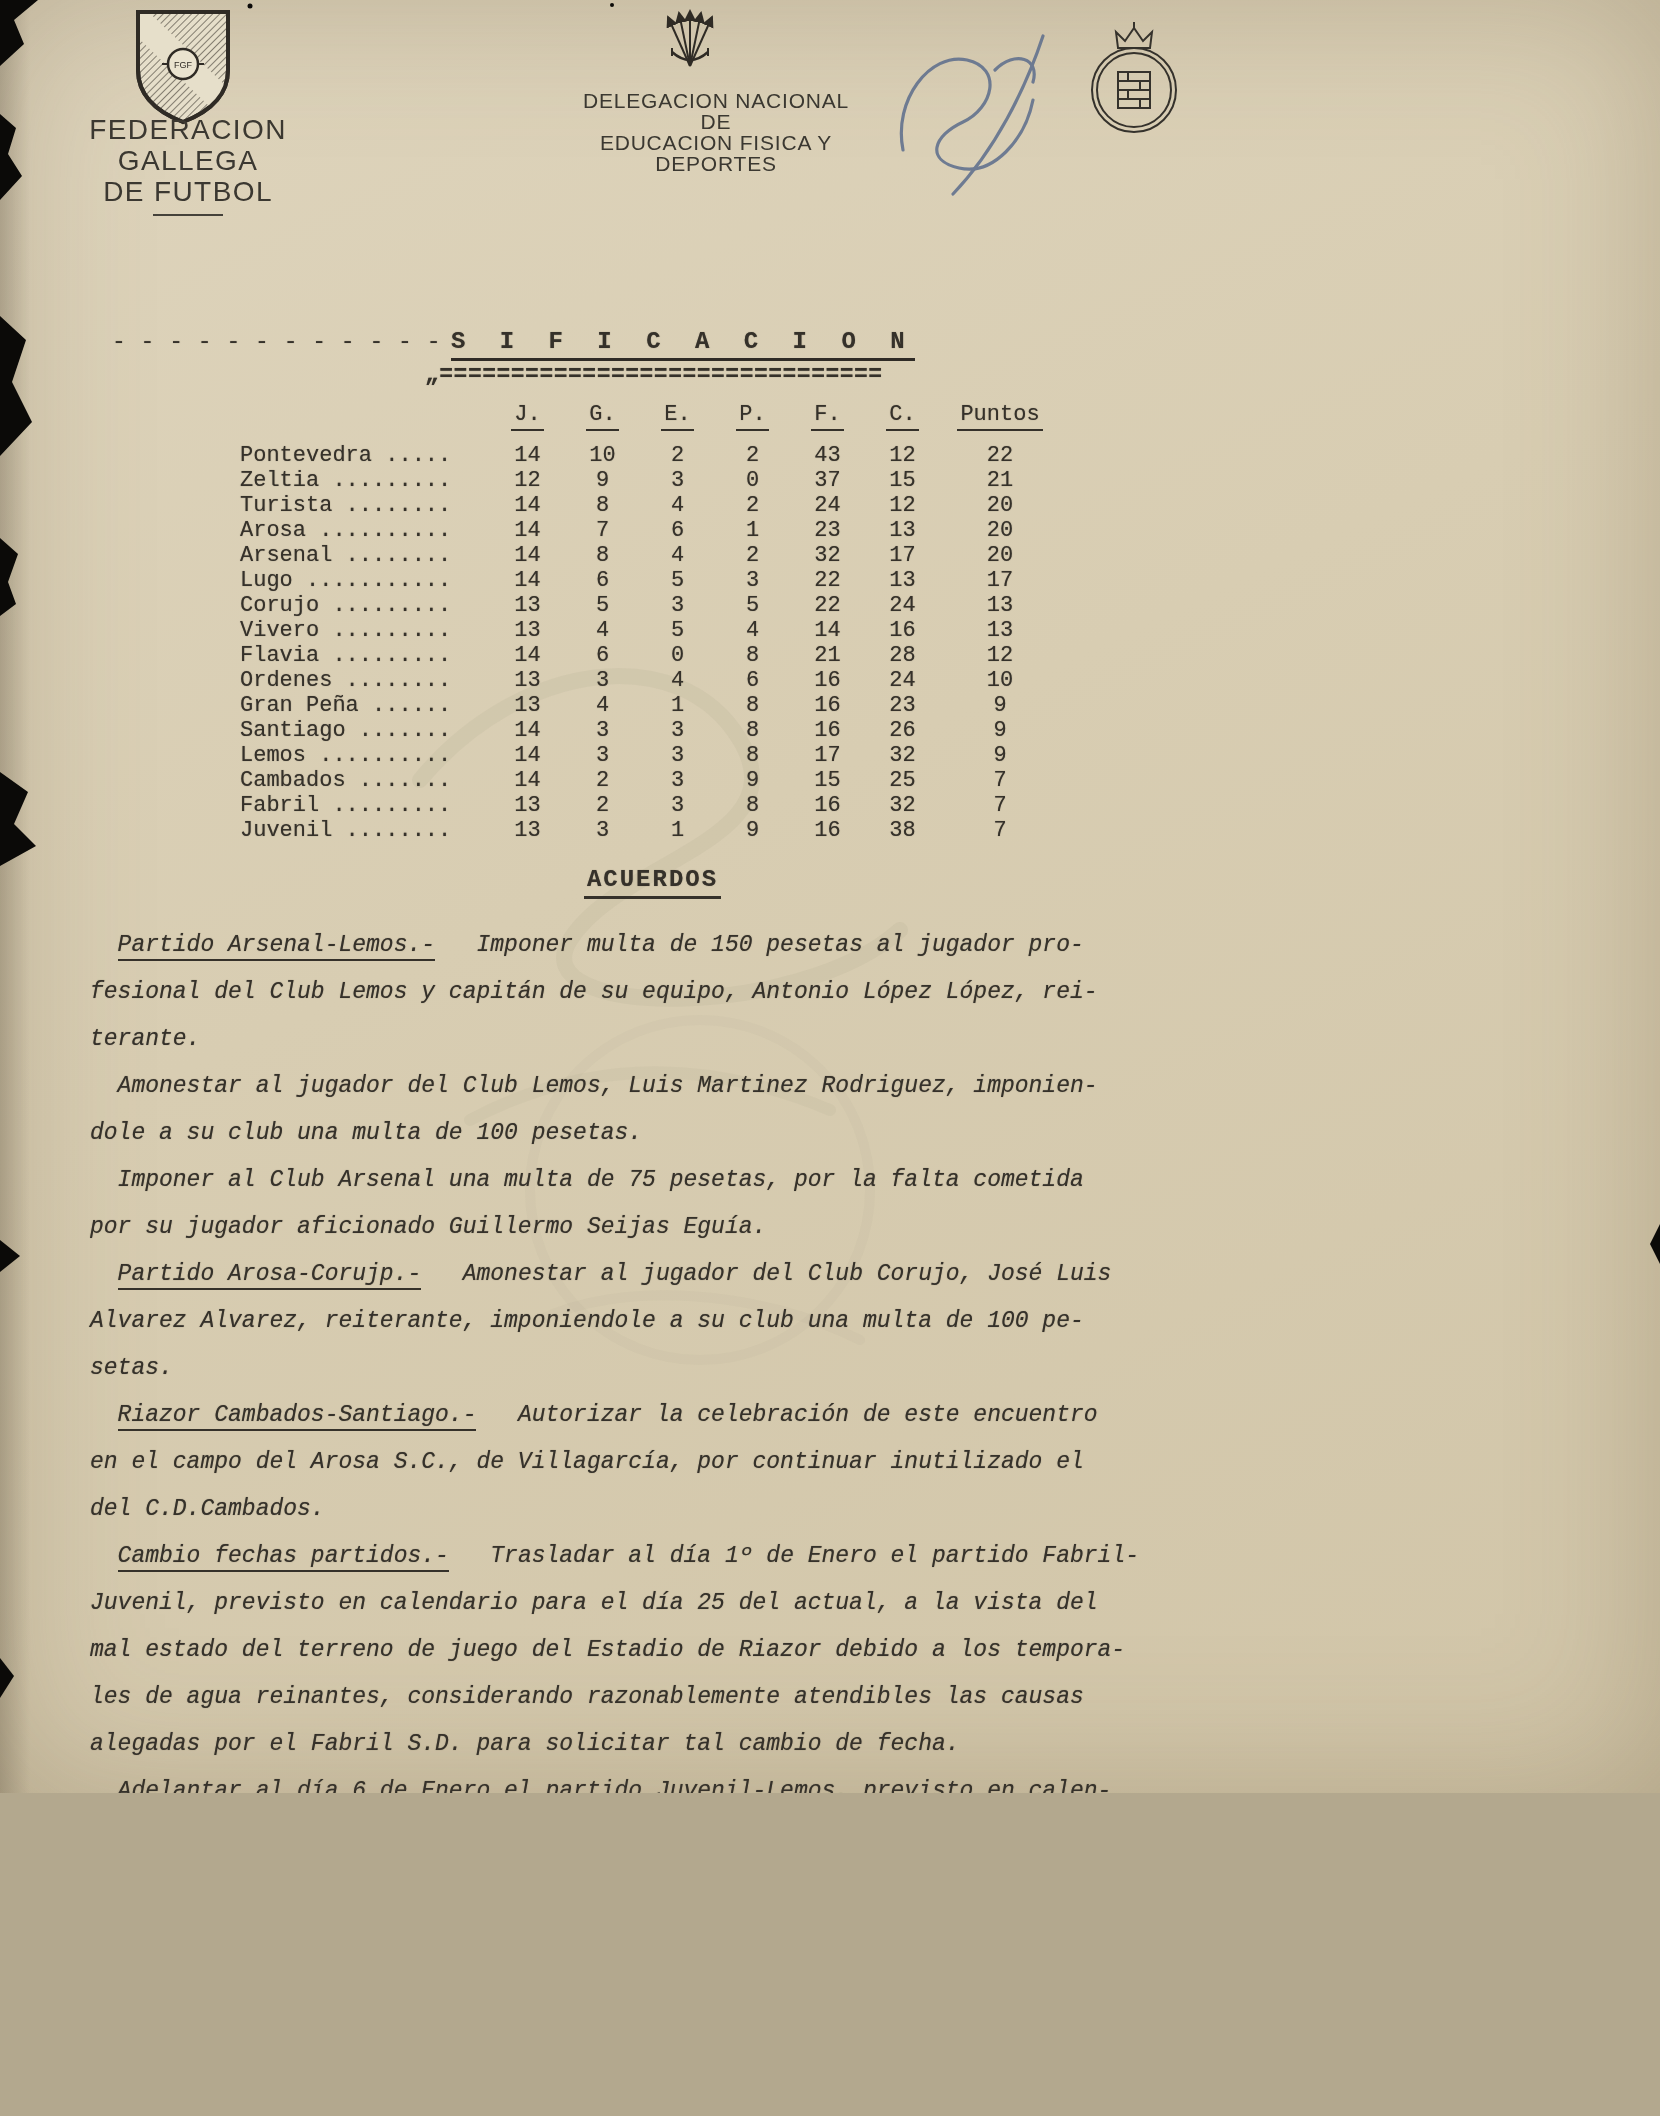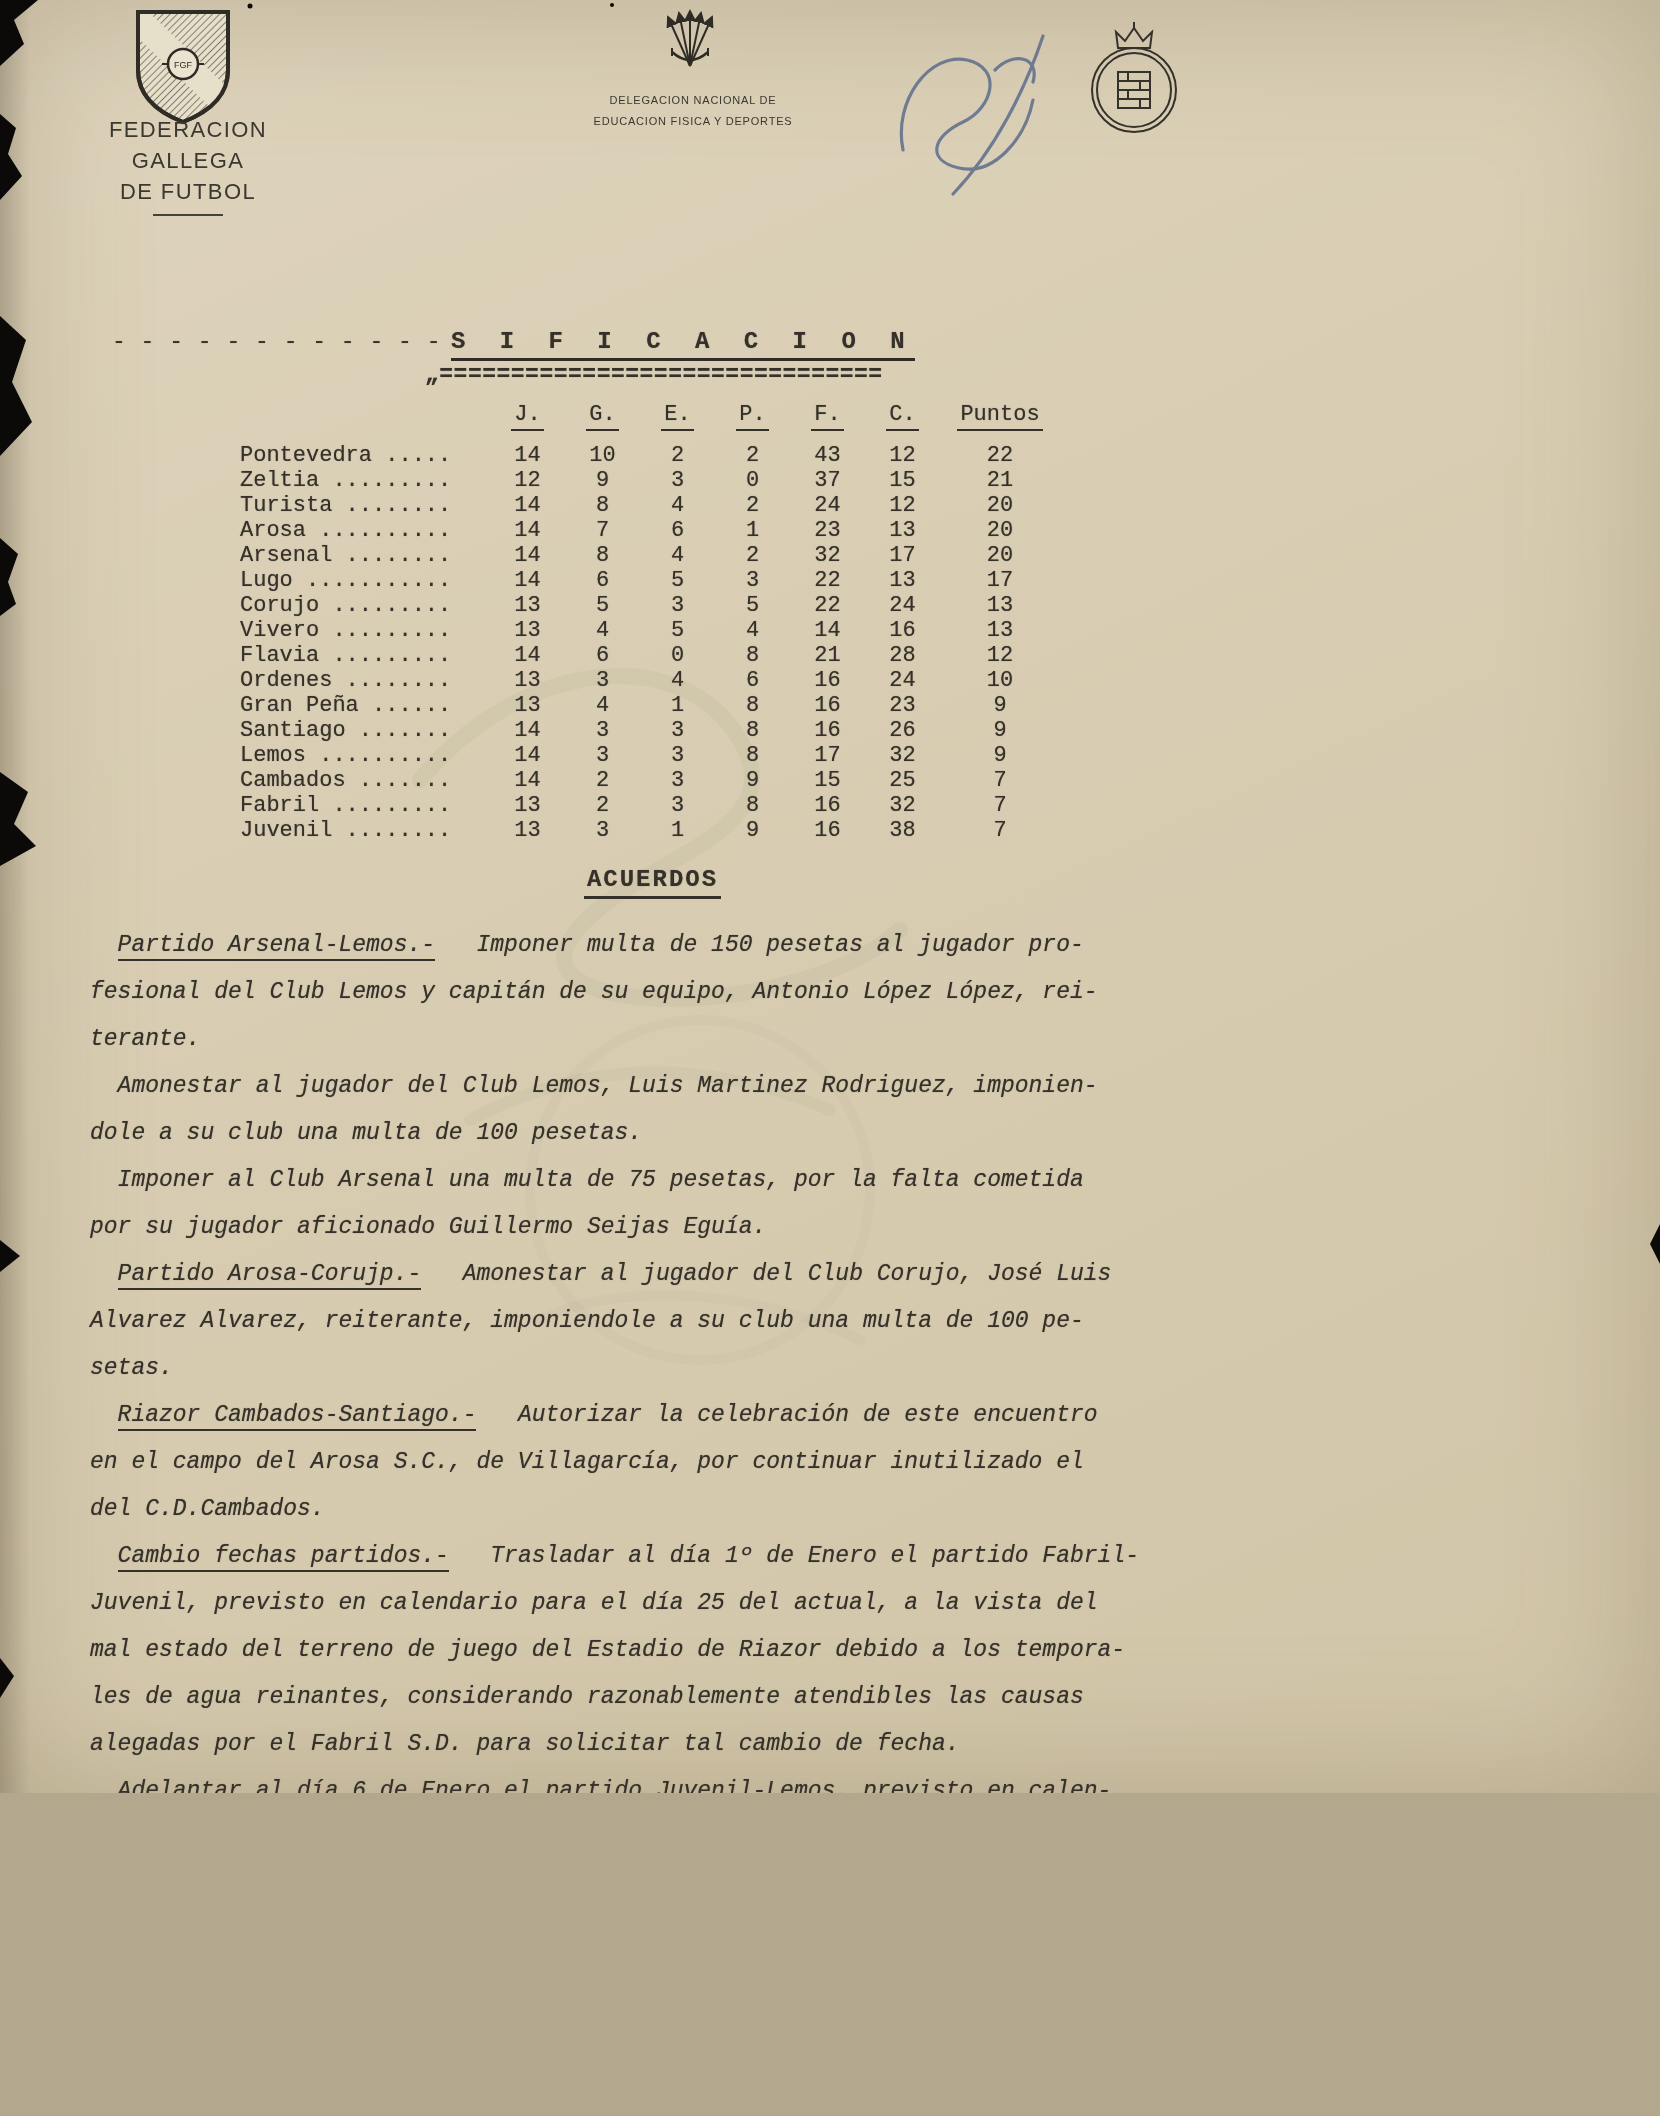--- a/index.html
+++ b/index.html
@@ -14,25 +14,25 @@
   }
   .page::before { content:""; position:absolute; left:0; top:0; bottom:0; width:30px;
     background:linear-gradient(90deg, rgba(60,50,35,.22), rgba(60,50,35,0)); pointer-events:none; }
   .sans { font-family:"Liberation Sans","DejaVu Sans",sans-serif; }
   .type { text-shadow:0 0 1px rgba(48,42,34,.5); }
 
   svg.torn, svg.ghost { position:absolute; left:0; top:0; pointer-events:none; }
 
   .shield { position:absolute; left:128px; top:6px; }
   .org { position:absolute; left:72px; top:114px; width:232px; text-align:center;
-         font-size:22px; letter-spacing:1.4px; line-height:31px; color:#3b3831; }
+         font-size:28px; letter-spacing:1.4px; line-height:31px; color:#3b3831; }
   .org-rule { width:70px; height:2px; background:#45423a; margin:7px auto 0; }
   .falange { position:absolute; left:662px; top:8px; }
-  .delegation { position:absolute; left:548px; top:90px; width:290px; text-align:center;
-                font-size:11px; letter-spacing:.8px; line-height:21px; color:#3b3831; }
+  .delegation { position:absolute; left:571px; top:90px; width:290px; text-align:center;
+                font-size:21px; letter-spacing:.8px; line-height:21px; color:#3b3831; }
   .signature { position:absolute; left:875px; top:30px; }
   .crest { position:absolute; left:1082px; top:22px; }
 
   .title-line { position:absolute; left:112px; top:328px; font-size:23px; white-space:nowrap; }
   .dashes { letter-spacing:.5px; }
   .doc-title { font-weight:bold; font-size:24px; letter-spacing:10px; margin-left:10px;
                border-bottom:3px solid #2f2b26; padding-bottom:3px; }
   .equals { position:absolute; left:425px; top:362px; font-size:23px; font-weight:bold; letter-spacing:.5px; }
 
   .classif { position:absolute; left:240px; top:402px; }

